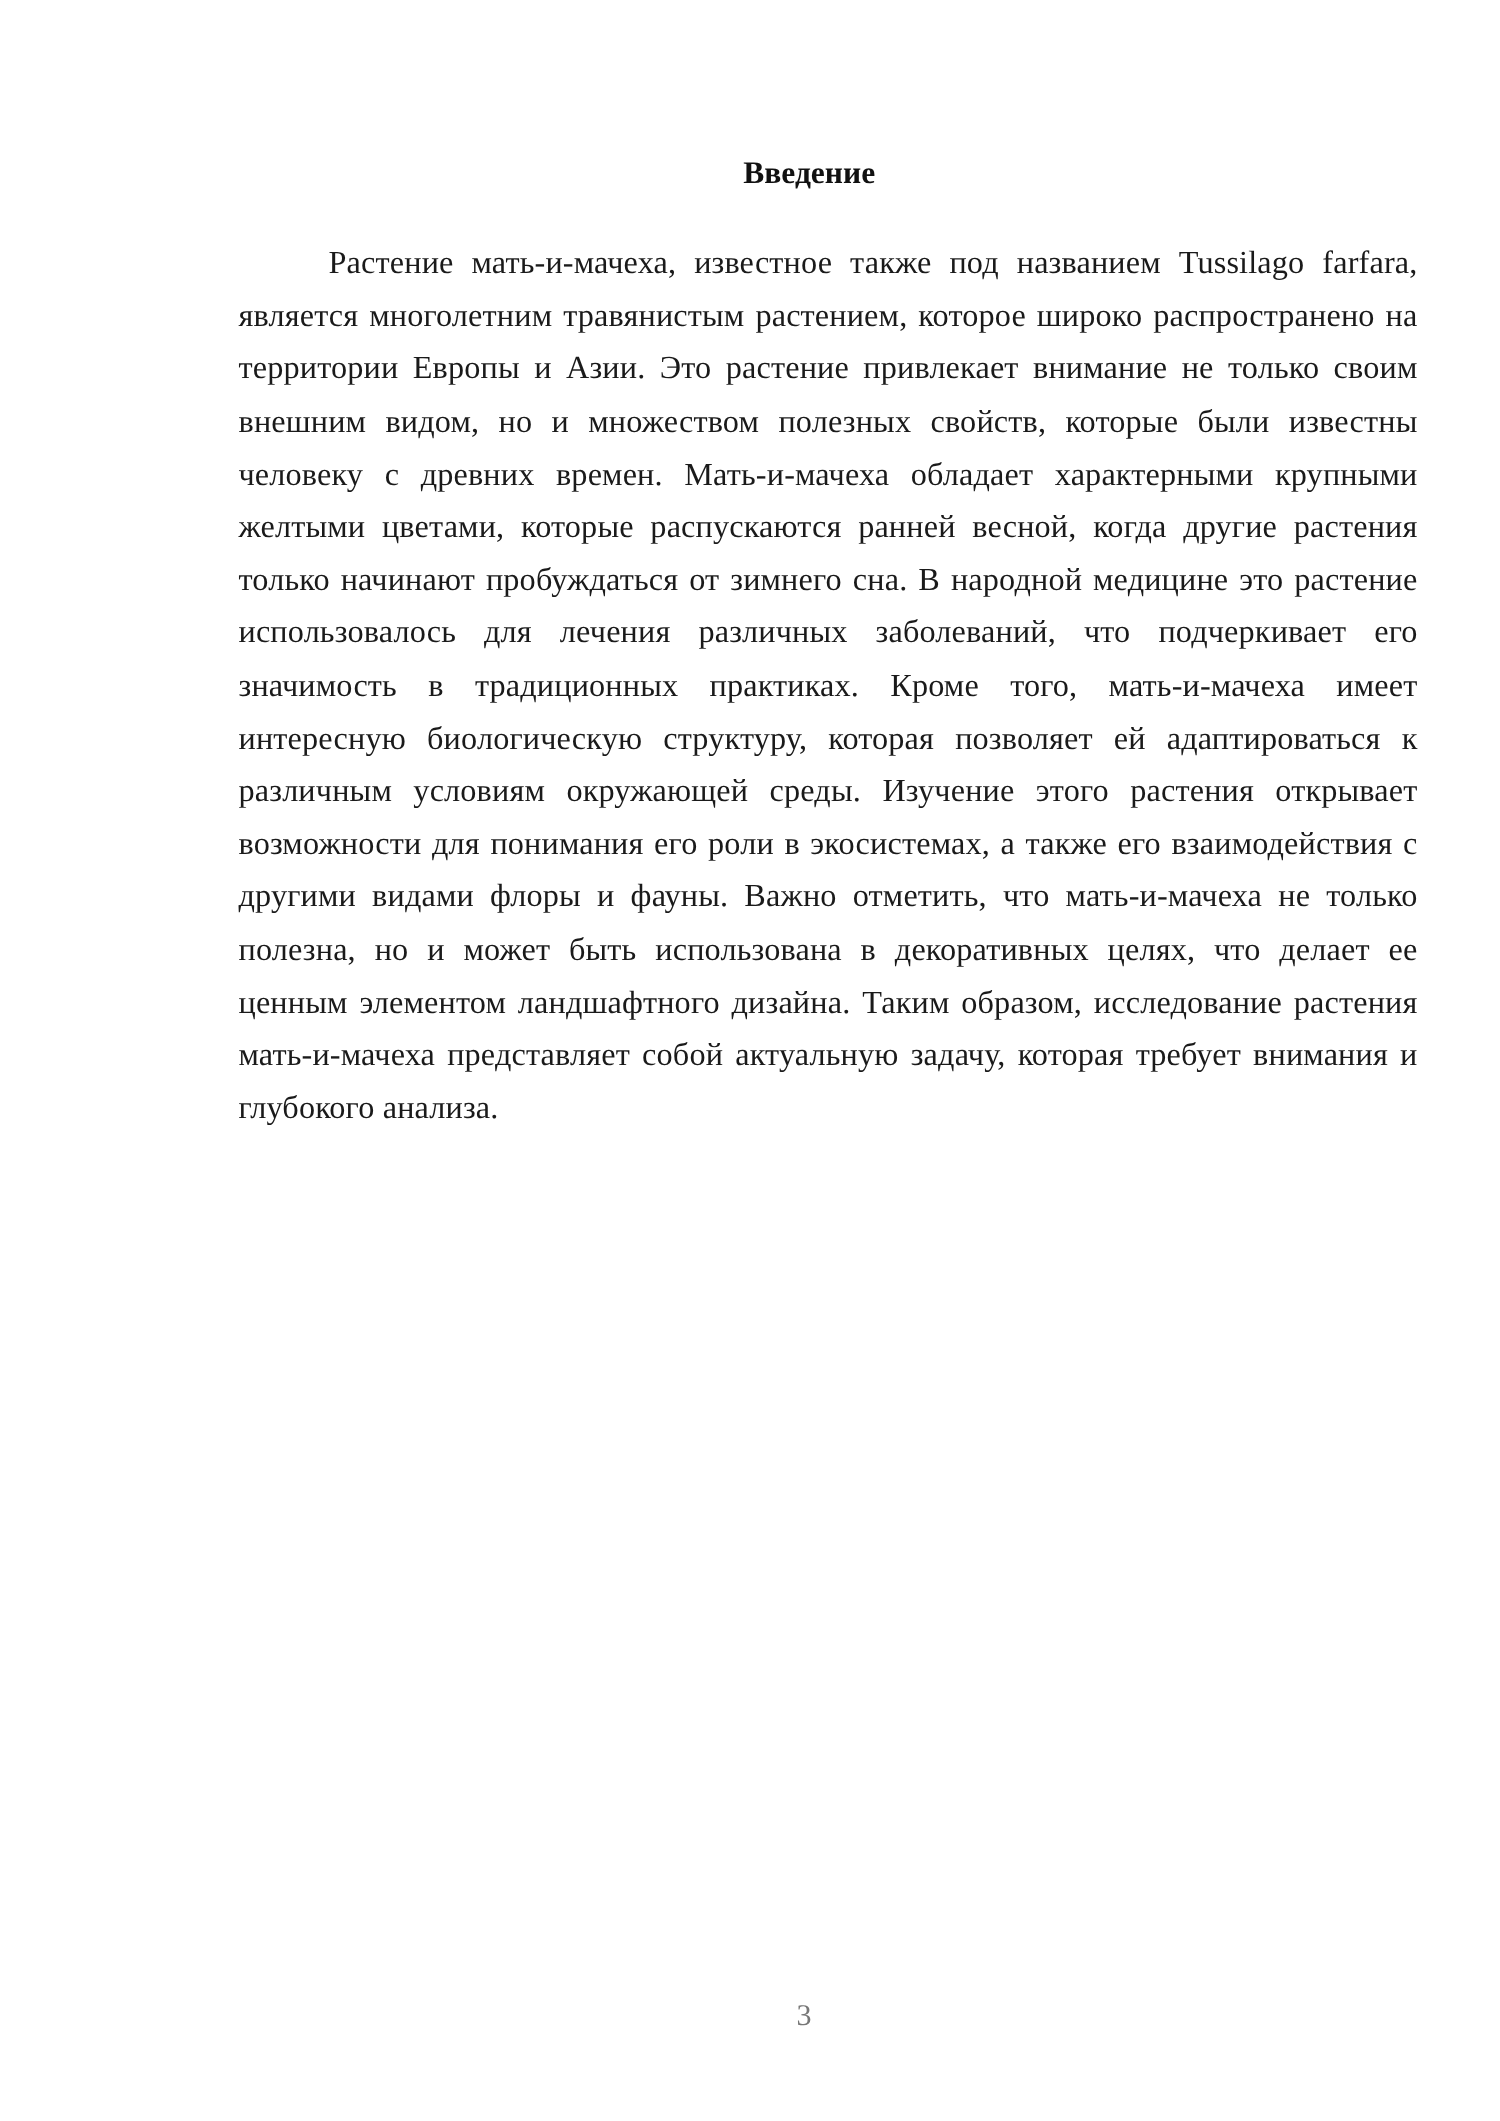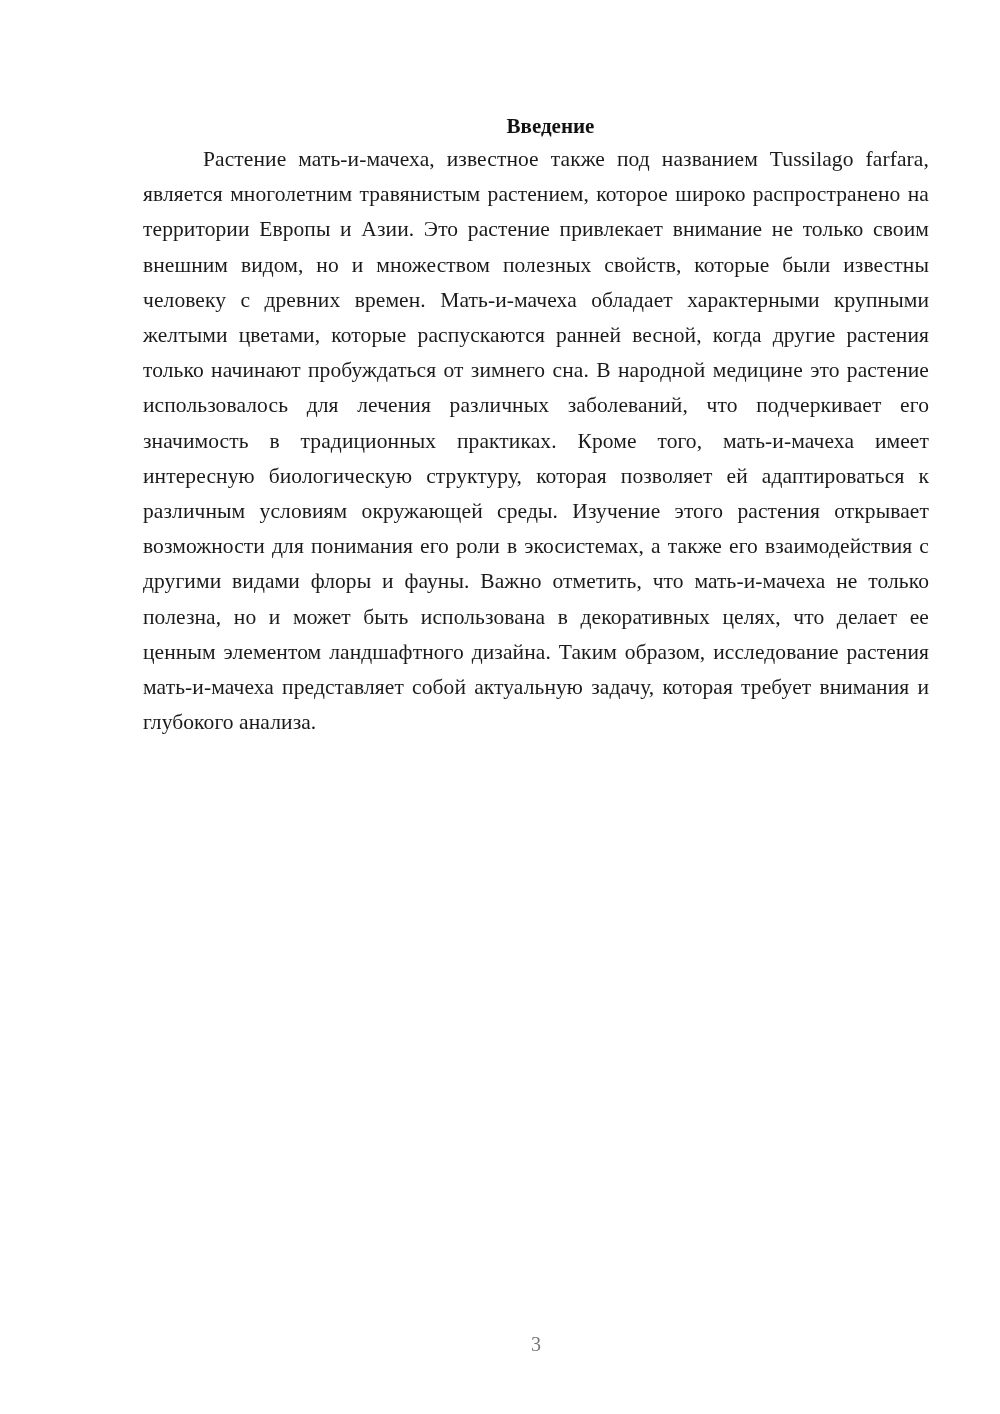--- a/index.html
+++ b/index.html
@@ -6,28 +6,28 @@
   body { width: 1000px; height: 1414px; position: relative; overflow: hidden; }
   .page { position: absolute; left: 0; top: 0; width: 1000px; height: 1414px; background: #fff; }
   .title {
     position: absolute; left: 143px; width: 785px; top: 96px;
     text-align: center; font-family: "Liberation Serif", serif;
     font-weight: bold; font-size: 21px; color: #111; line-height: 30px;
   }
   .body-text {
     position: absolute; left: 143px; top: 142px; width: 786px;
     font-family: "Liberation Serif", serif; font-size: 21.5px; line-height: 35.2px;
-    color: #1a1a1a; text-align: justify; margin: 0;
+    color: #1a1a1a; text-align: justify; margin: 16px;
     text-indent: 60px; letter-spacing: 0.1px;
   }
   .page-number {
     position: absolute; left: 0; width: 1072px; top: 1333px; text-align: center;
     font-family: "Liberation Serif", serif; font-size: 20px; color: #777;
   }
 </style>
 </head>
 <body>
 
 <div class="page">
-  <h1 class="title" style="margin:15px;">Введение</h1>
+  <h1 class="title" style="margin:4px;">Введение</h1>
   <p class="body-text">Растение мать-и-мачеха, известное также под названием Tussilago farfara, является многолетним травянистым растением, которое широко распространено на территории Европы и Азии. Это растение привлекает внимание не только своим внешним видом, но и множеством полезных свойств, которые были известны человеку с древних времен. Мать-и-мачеха обладает характерными крупными желтыми цветами, которые распускаются ранней весной, когда другие растения только начинают пробуждаться от зимнего сна. В народной медицине это растение использовалось для лечения различных заболеваний, что подчеркивает его значимость в традиционных практиках. Кроме того, мать-и-мачеха имеет интересную биологическую структуру, которая позволяет ей адаптироваться к различным условиям окружающей среды. Изучение этого растения открывает возможности для понимания его роли в экосистемах, а также его взаимодействия с другими видами флоры и фауны. Важно отметить, что мать-и-мачеха не только полезна, но и может быть использована в декоративных целях, что делает ее ценным элементом ландшафтного дизайна. Таким образом, исследование растения мать-и-мачеха представляет собой актуальную задачу, которая требует внимания и глубокого анализа.</p>
   <div class="page-number">3</div>
 </div>
 
 </body></html>

